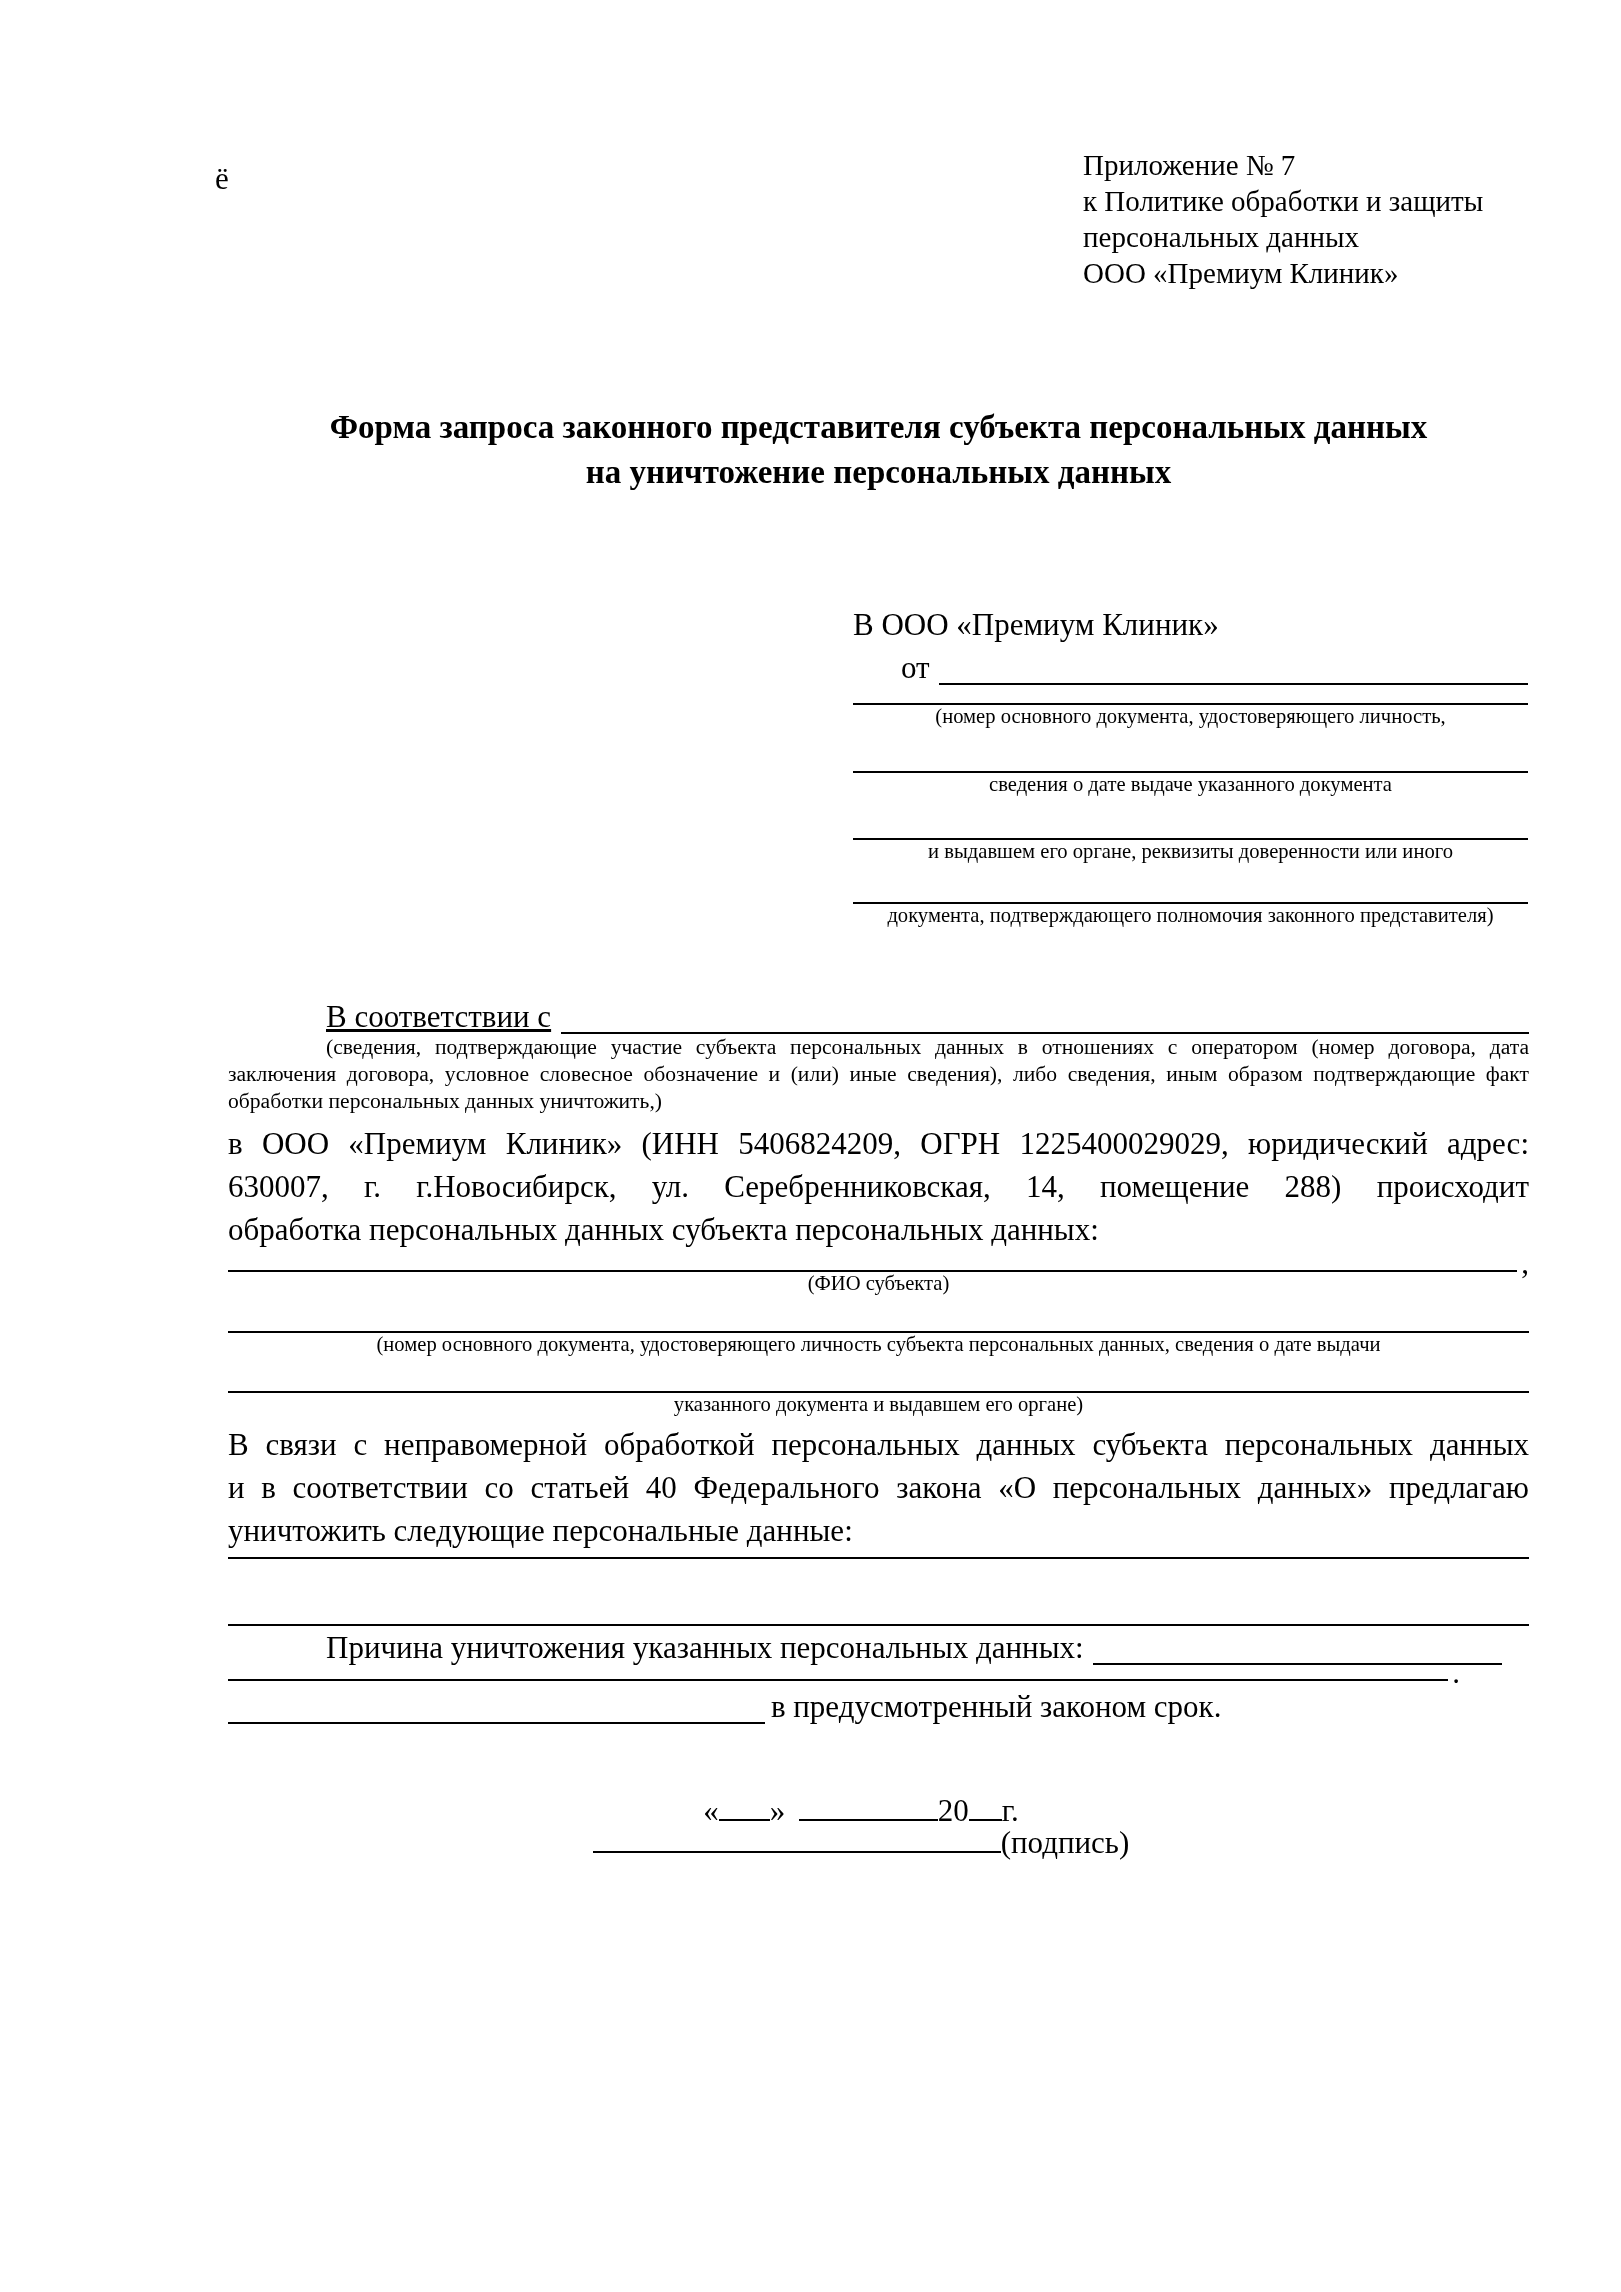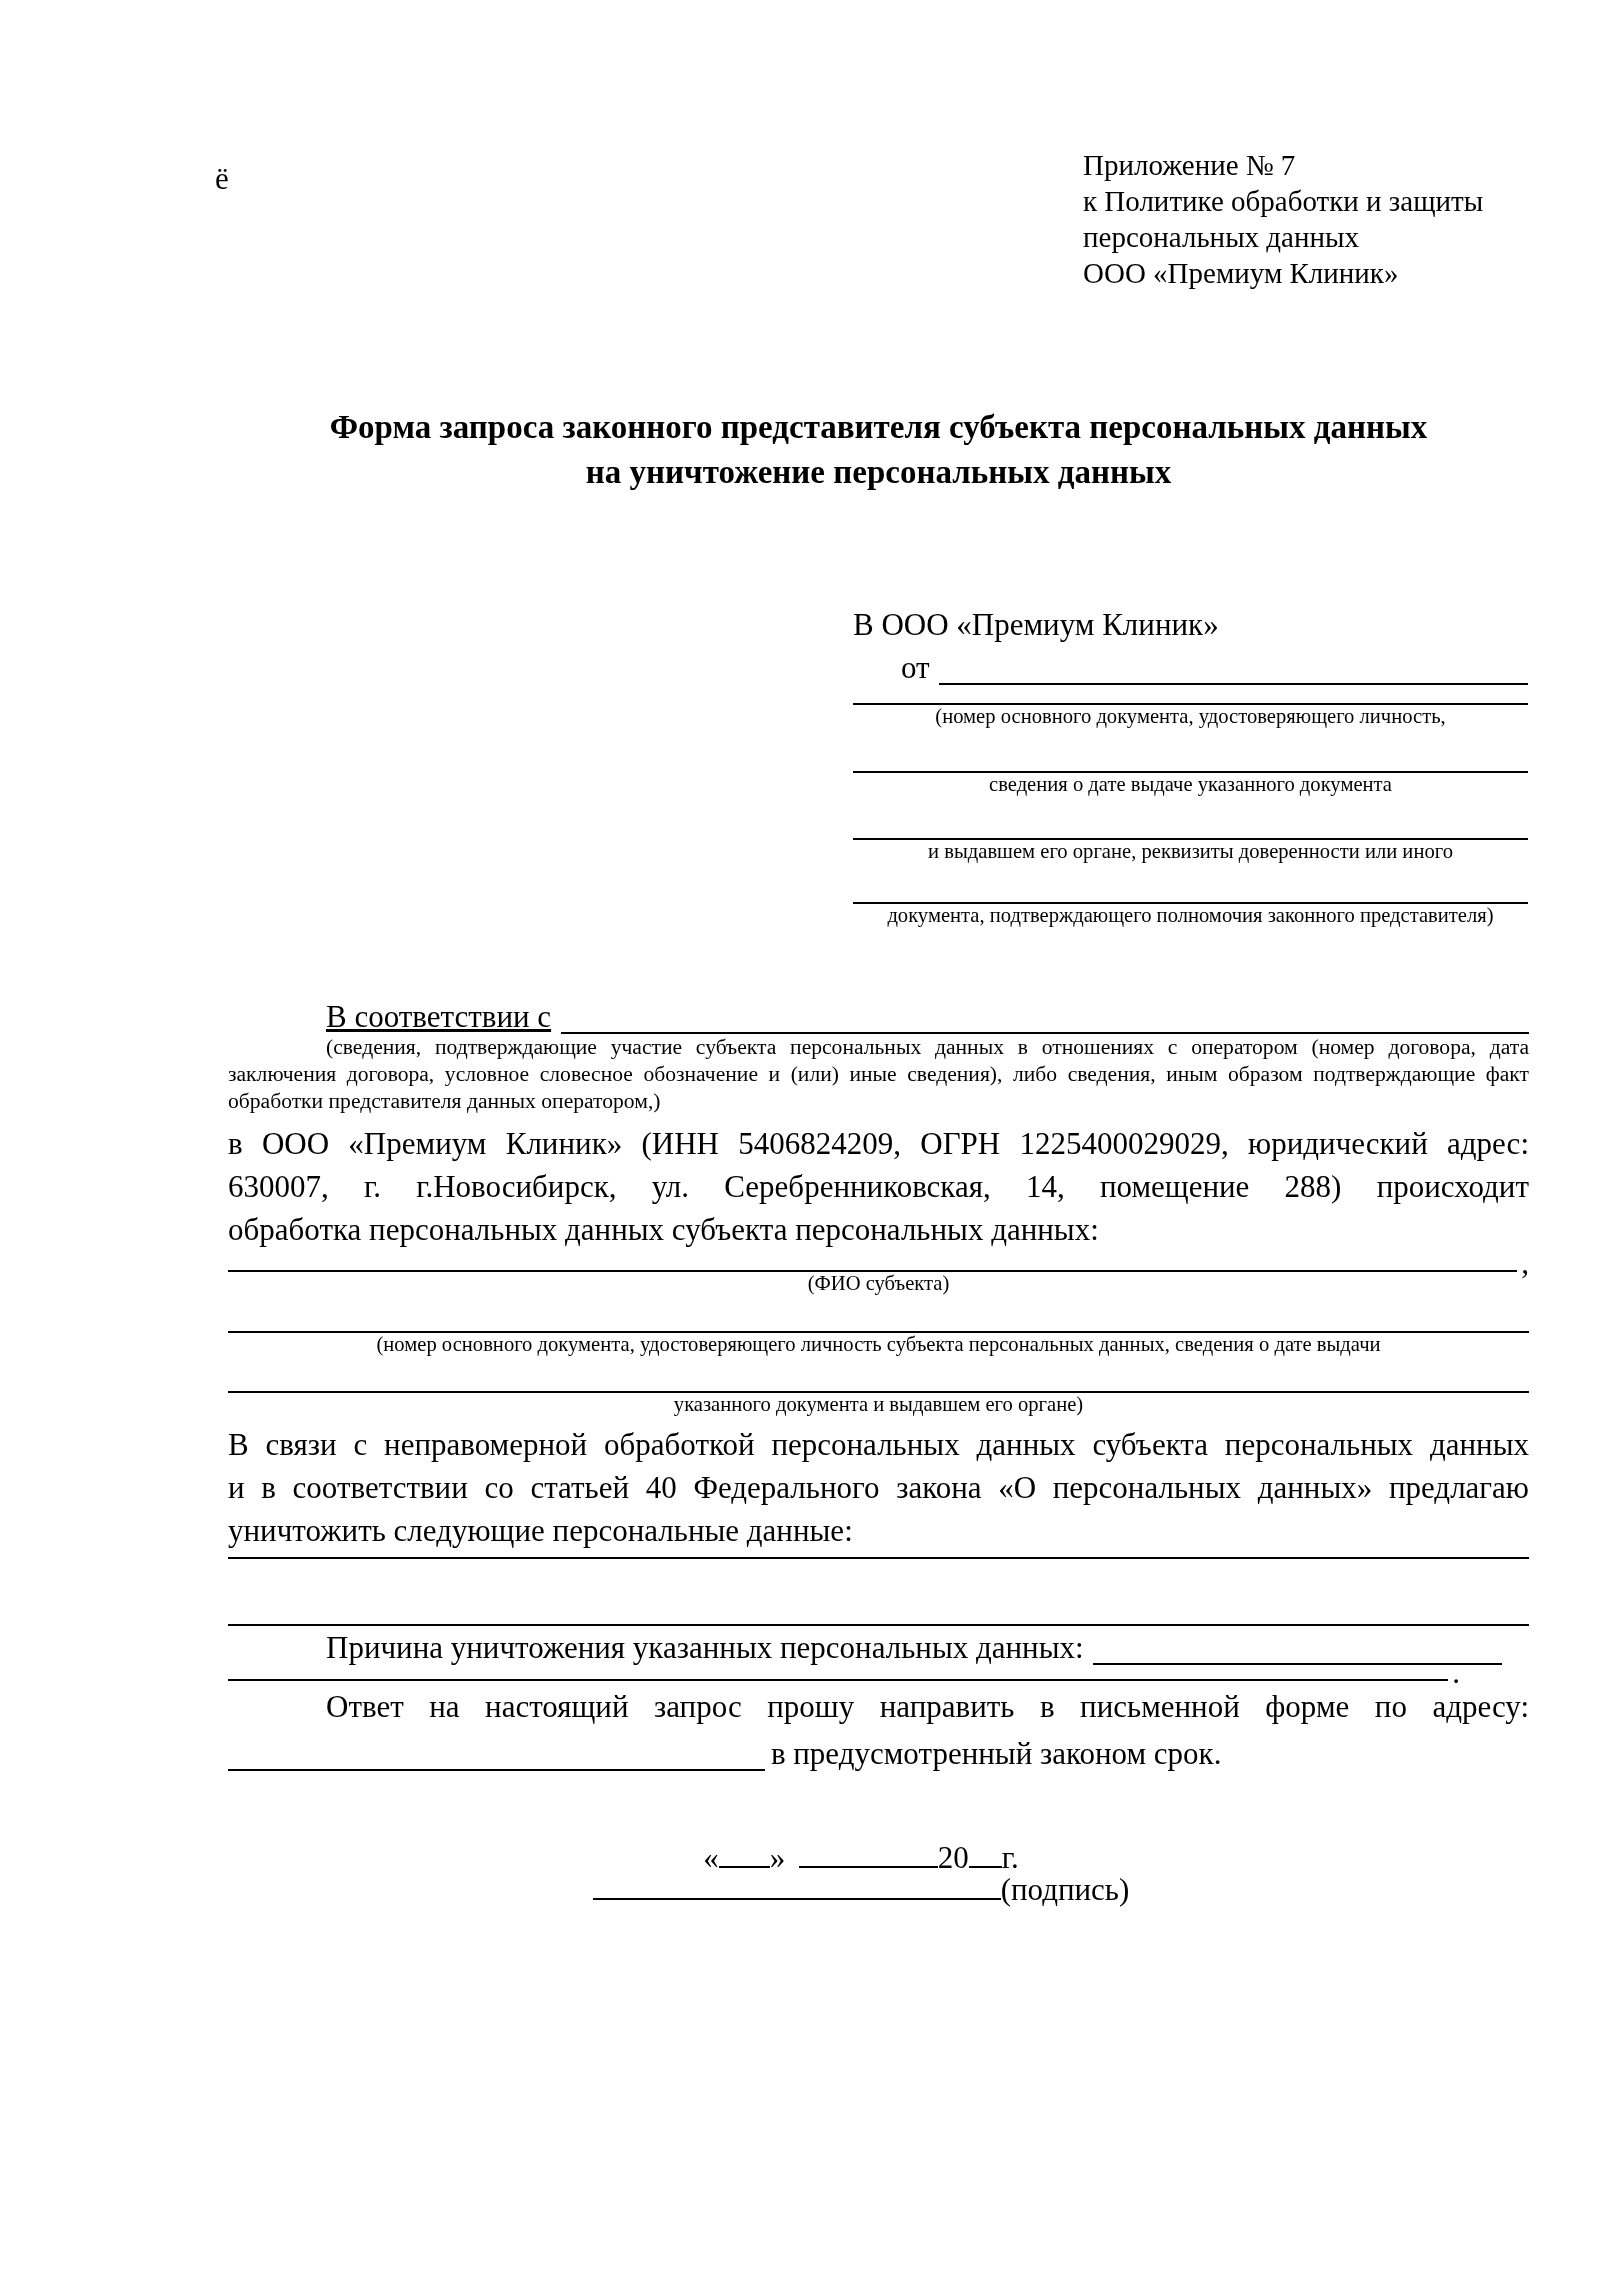--- a/index.html
+++ b/index.html
@@ -125,21 +125,21 @@
       <div class="cap">документа, подтверждающего полномочия законного представителя)</div>
     </div>
 
     <div class="row acc-row">
       <span class="lbl">В соответствии с</span>
       <span class="fill"></span>
     </div>
     <div class="note">
         <div>(сведения, подтверждающие участие субъекта персональных данных в отношениях с оператором (номер договора, дата</div>
         <div>заключения договора, условное словесное обозначение и (или) иные сведения), либо сведения, иным образом подтверждающие факт</div>
-        <div>обработки представителя данных оператором,)</div>
+        <div>обработки персональных данных уничтожить,)</div>
       </div>
 
     <div class="para">
         <div>в ООО «Премиум Клиник» (ИНН 5406824209, ОГРН 1225400029029, юридический адрес:</div>
         <div>630007, г. г.Новосибирск, ул. Серебренниковская, 14, помещение 288) происходит</div>
         <div>обработка персональных данных субъекта персональных данных:</div>
       </div>
 
     <div class="row subject-row">
       <span class="fill"></span>
@@ -164,21 +164,20 @@
 
     <div class="row reason-row">
       <span class="lbl">Причина уничтожения указанных персональных данных:</span>
       <span class="fill"></span>
     </div>
     <div class="row dot-row">
       <span class="fill"></span>
       <span class="tail">.</span>
     </div>
 
-    <div class="reply-para">Ответ на настоящий запрос прошу направить в письменной форме по адресу:</div>
 
     <div class="row reply-row">
       <span class="seg"></span>
       <span class="txt">в предусмотренный законом срок.</span>
     </div>
 
     <div class="row footer-row">
       <span class="grp"><span>«</span><span class="seg seg-day"></span><span>»</span><span class="seg seg-month"></span><span>20</span><span class="seg seg-year"></span><span>г.</span></span>
       <span class="grp"><span class="seg seg-sign"></span><span>(подпись)</span></span>
     </div>

